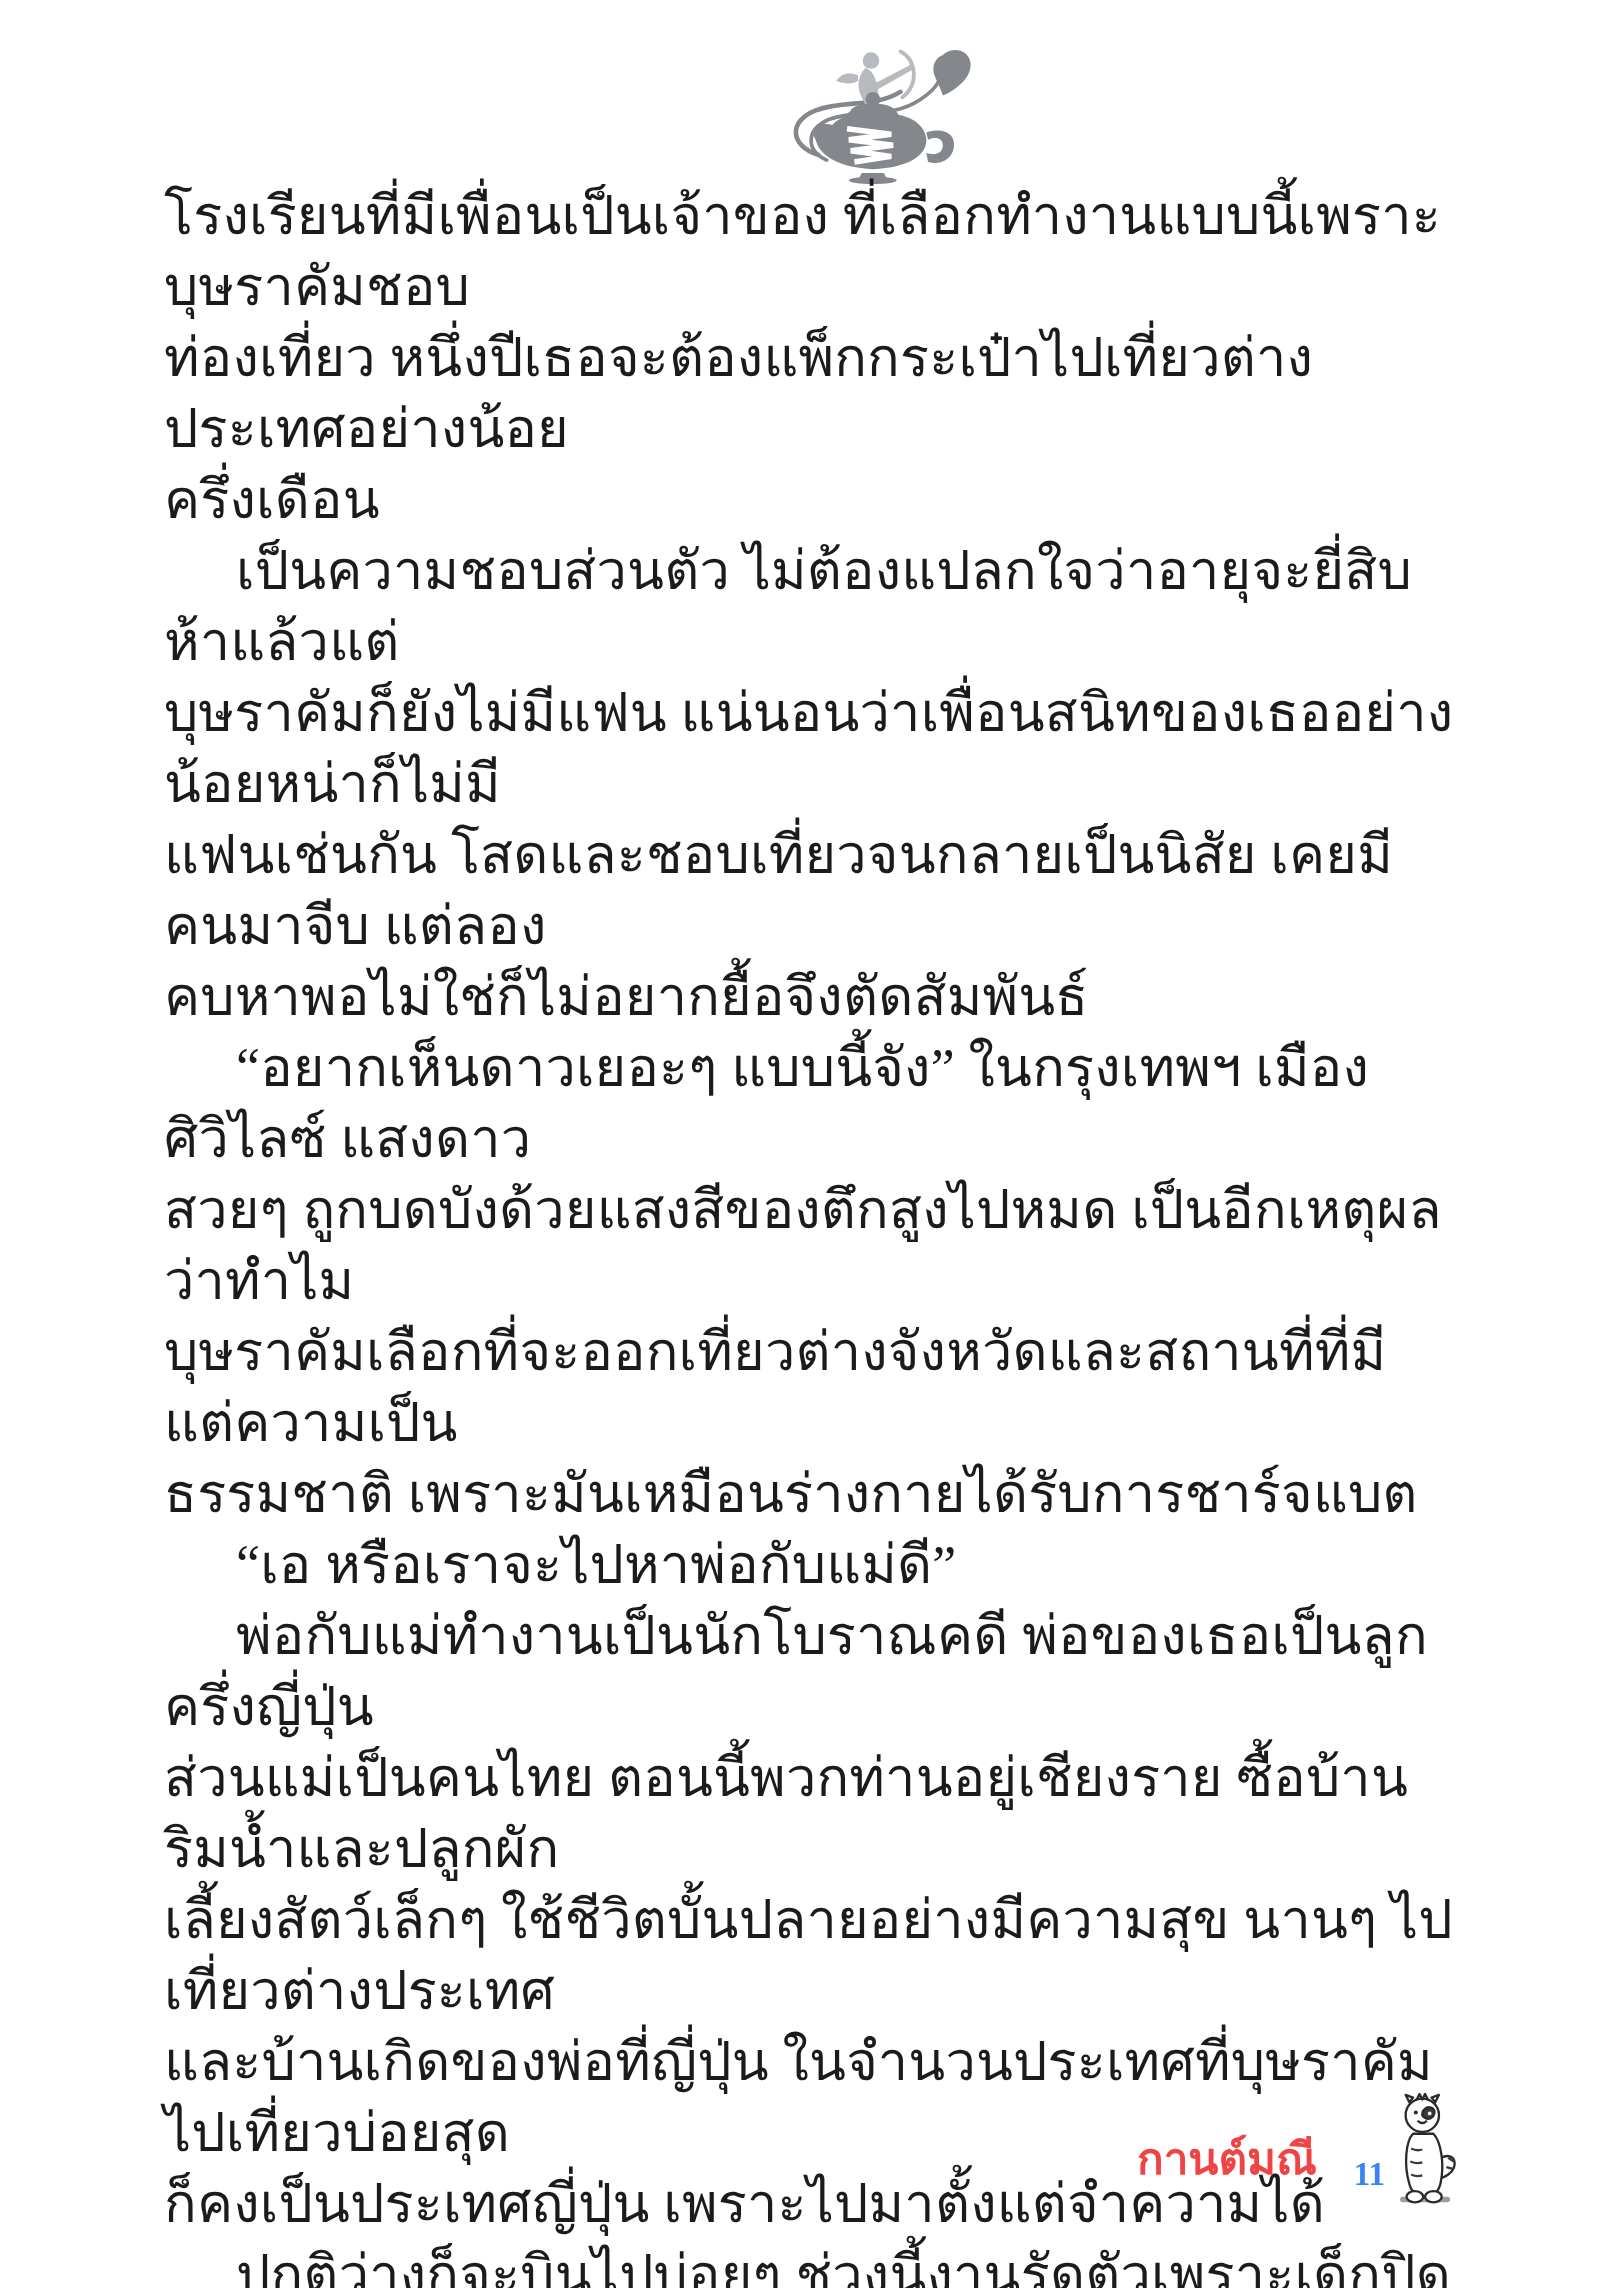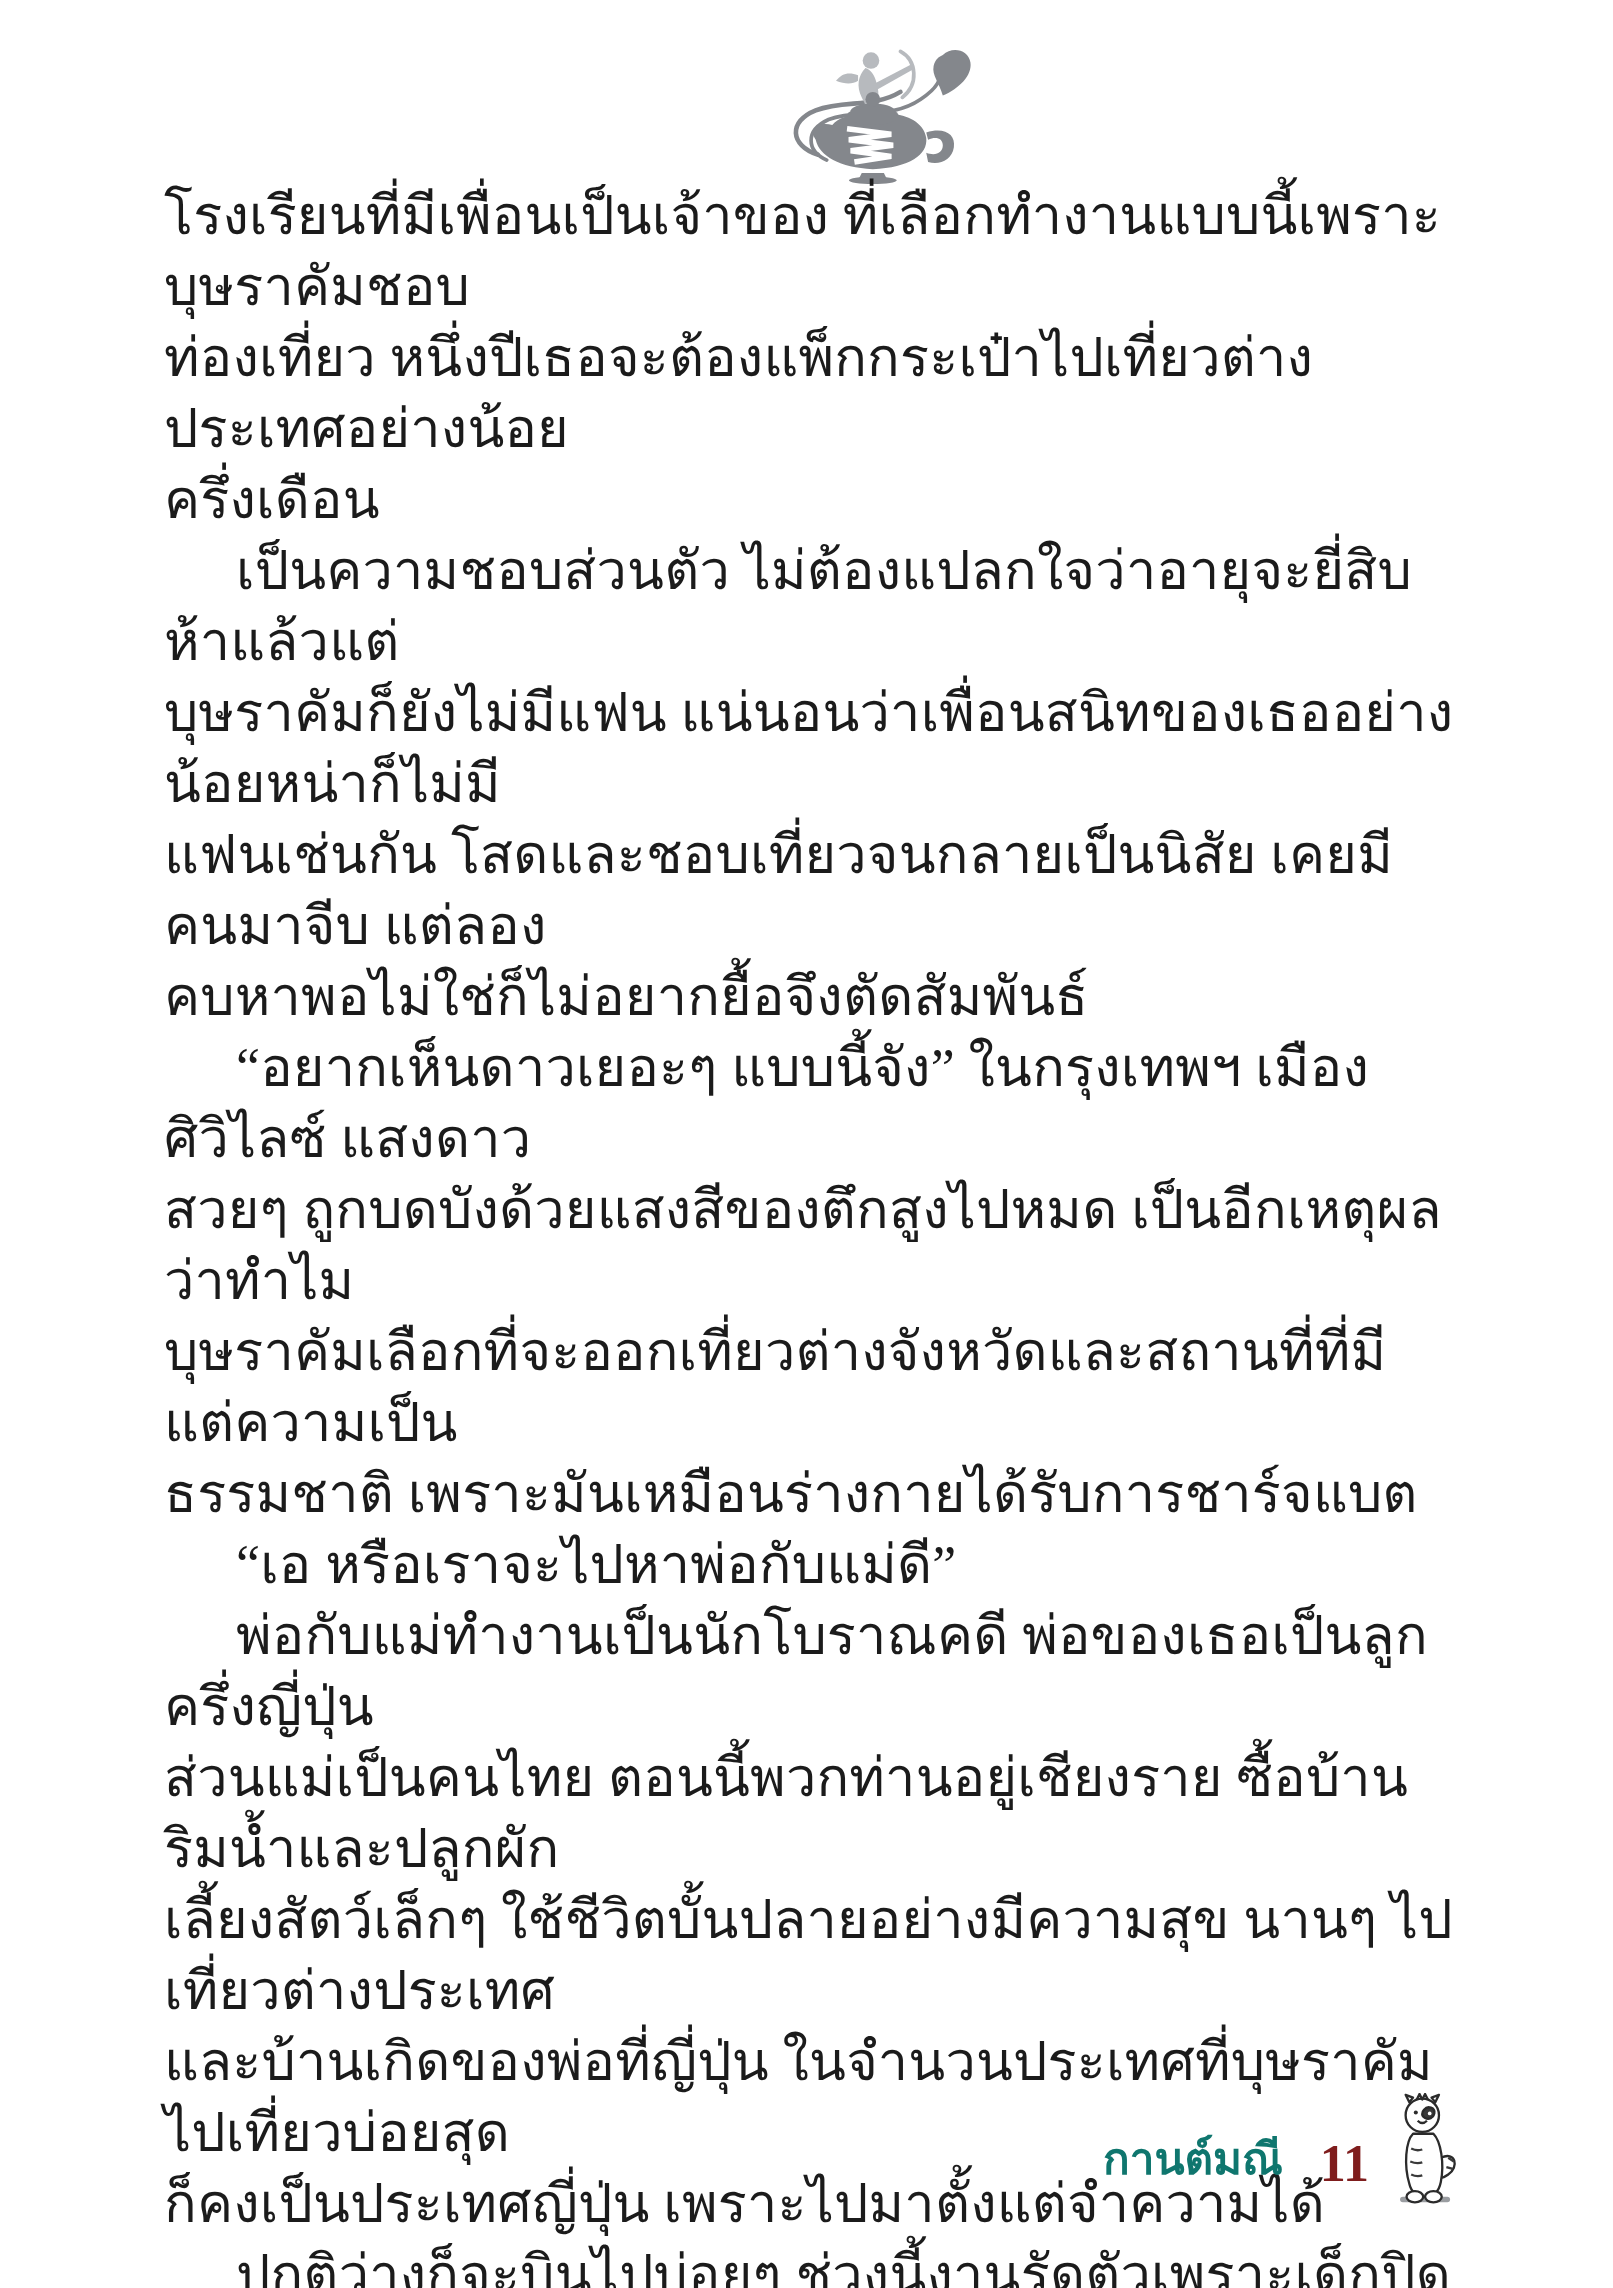--- a/index.html
+++ b/index.html
@@ -35,29 +35,29 @@
   
   .footer {
     position: absolute;
     top: 2093px; right: 148px;
     display: flex;
     align-items: flex-end;
   }
   .footer-title {
     font-weight: bold;
     font-size: 44px;
-    color: #0f766e;
+    color: #ef4444;
     padding-bottom: 13px;
   }
   .page-num {
     font-weight: bold;
-    font-size: 52px;
-    color: #7f1d1d;
+    font-size: 33px;
+    color: #3b82f6;
     margin-left: 37px;
-    margin-right: 18px;
+    margin-right: 2px;
     padding-bottom: 13px;
   }
   .tiger { width: 78px; height: 113px; }
 </style>
 </head>
 <body>
 
 <div class="page">
 
   <svg class="ornament" viewBox="0 0 248 152" xmlns="http://www.w3.org/2000/svg" aria-hidden="true">

